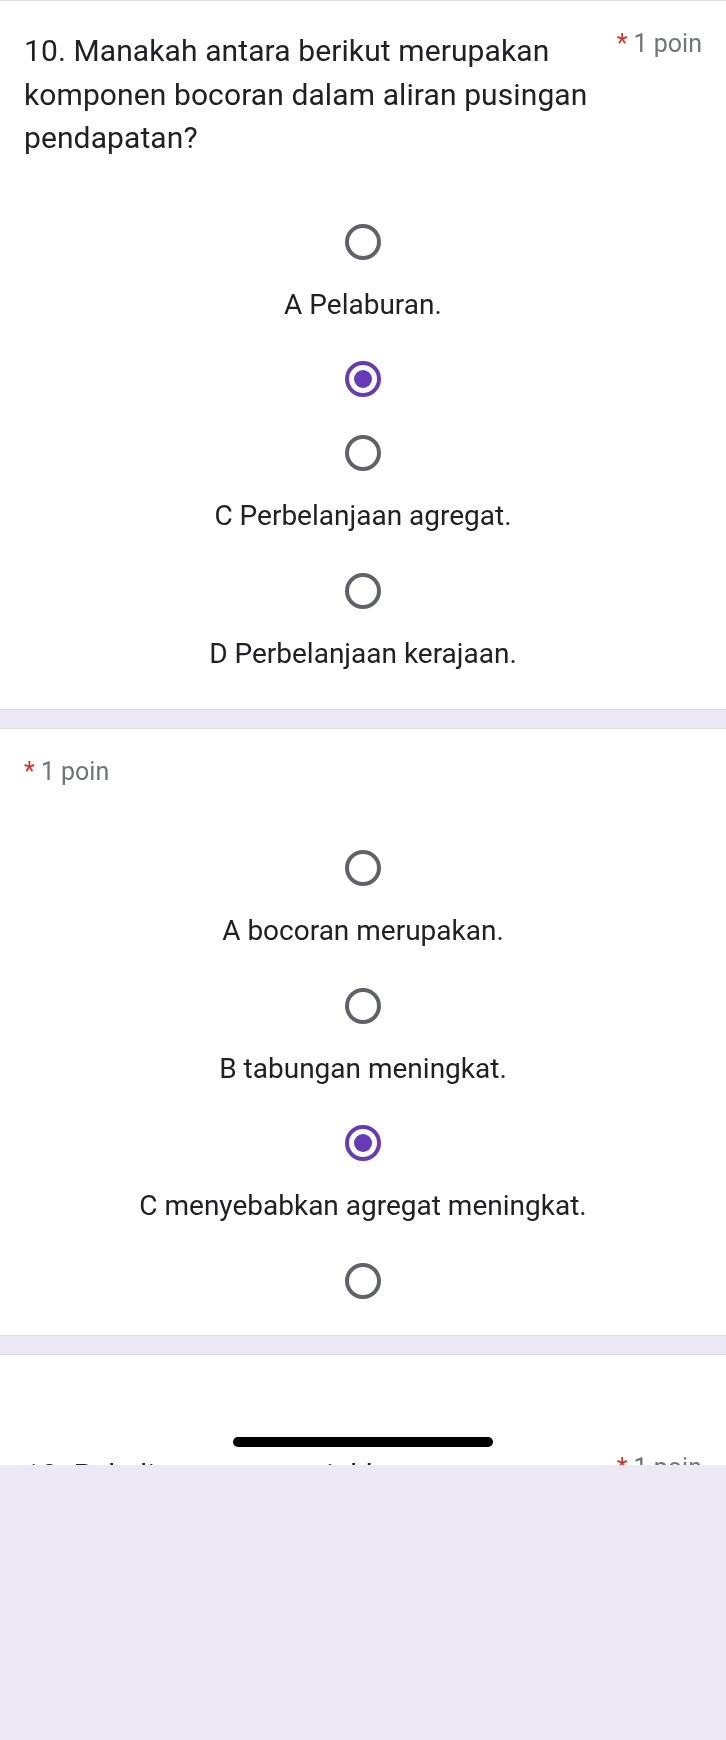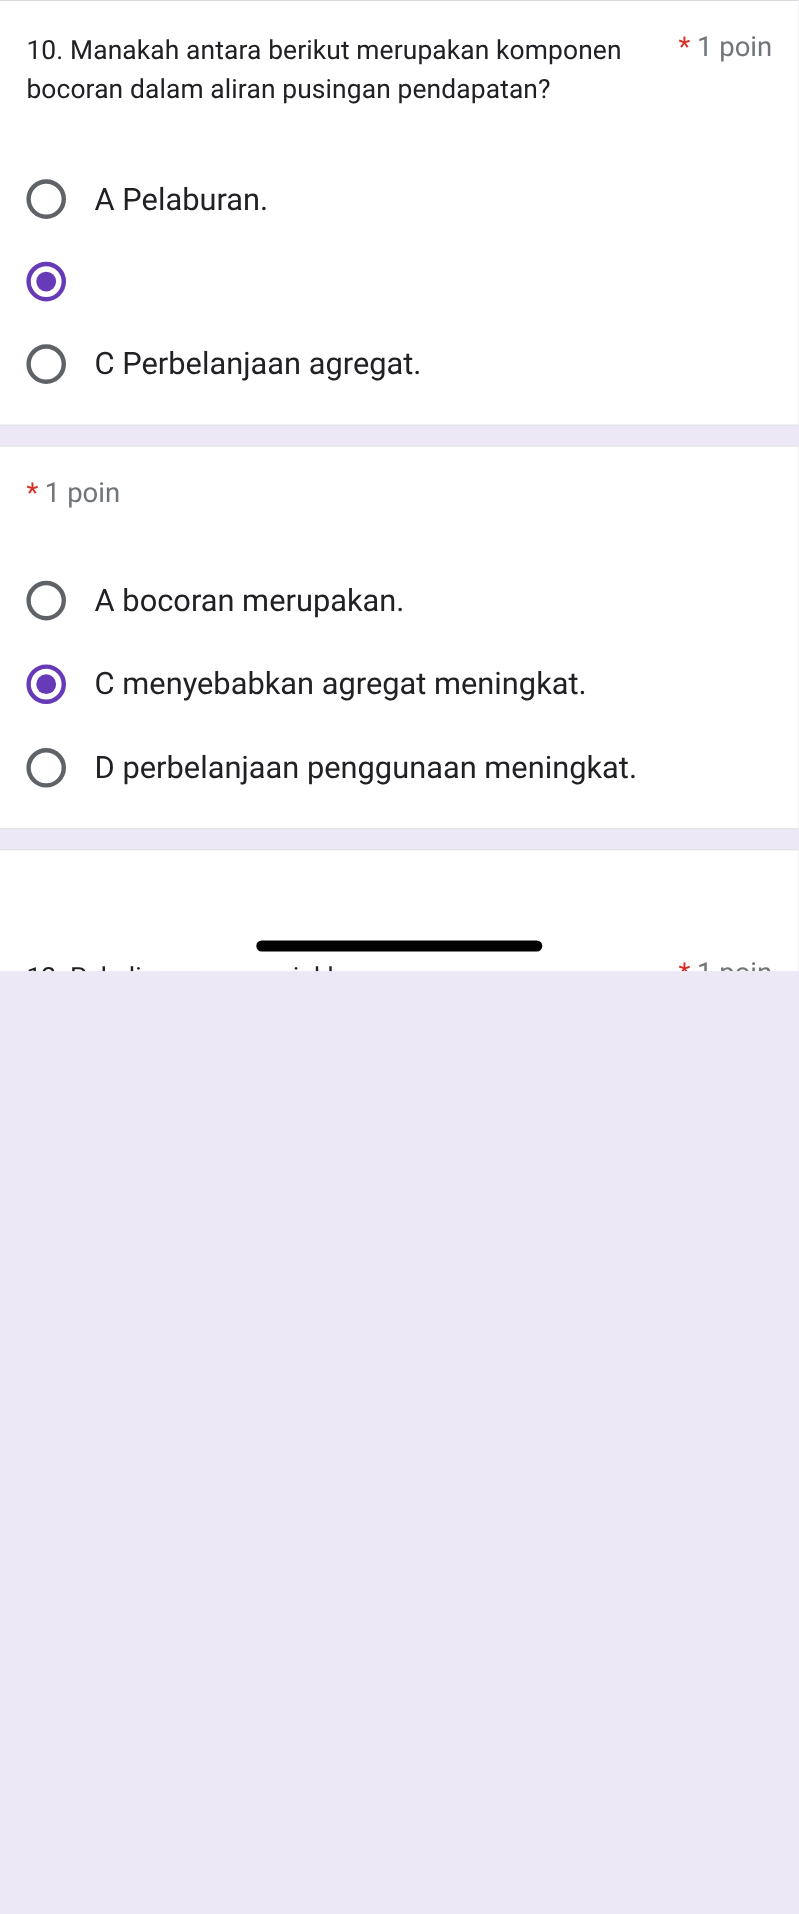--- a/index.html
+++ b/index.html
@@ -17,21 +17,21 @@
     border-bottom: 1px solid #dadce0;
   }
   .q-header {
     display: flex;
     align-items: flex-start;
     justify-content: space-between;
     gap: 12px;
     margin-bottom: 64px;
   }
   .q-text {
-    font-size: 24px;
+    font-size: 30px;
     line-height: 1.45;
     letter-spacing: 0.1px;
     color: #202124;
     flex: 1;
   }
   .points {
     white-space: nowrap;
     font-size: 25px;
     color: #70757a;
     display: flex;
@@ -46,20 +46,21 @@
   .options {
     display: flex;
     flex-direction: column;
     gap: 38px;
   }
   .option {
     display: flex;
     align-items: center;
     gap: 26px;
     cursor: pointer;
+    flex-direction: column;
   }
   .radio {
     position: relative;
     width: 36px;
     height: 36px;
     border-radius: 50%;
     flex-shrink: 0;
   }
   .radio.unselected {
     border: 4px solid #5f6368;
@@ -119,42 +120,49 @@
       <div class="radio unselected"></div>
       <div class="option-label">A Pelaburan.</div>
     </div>
     <div class="option">
       <div class="radio selected"></div>
     </div>
     <div class="option">
       <div class="radio unselected"></div>
       <div class="option-label">C Perbelanjaan agregat.</div>
     </div>
+    <div class="option">
+      <div class="radio unselected"></div>
+      <div class="option-label">D Perbelanjaan kerajaan.</div>
+    </div>
   </div>
 </div>
 
 <div class="card">
   <div class="q-header">
     <div class="points">
       <span class="required">*</span>
       <span>1 poin</span>
     </div>
   </div>
   <div class="options">
     <div class="option">
       <div class="radio unselected"></div>
       <div class="option-label">A bocoran merupakan.</div>
     </div>
     <div class="option">
+      <div class="radio unselected"></div>
+      <div class="option-label">B tabungan meningkat.</div>
+    </div>
+    <div class="option">
       <div class="radio selected"></div>
       <div class="option-label">C menyebabkan agregat meningkat.</div>
     </div>
     <div class="option">
       <div class="radio unselected"></div>
-      <div class="option-label">D perbelanjaan penggunaan meningkat.</div>
     </div>
   </div>
 </div>
 
 <div class="bottom-area">
   <div class="home-indicator"></div>
   <div class="bottom-header" style="height:12px; overflow:hidden;">
     <div class="q-text">12. Pekali yang menunjukkan</div>
     <div class="points">
       <span class="required">*</span>

